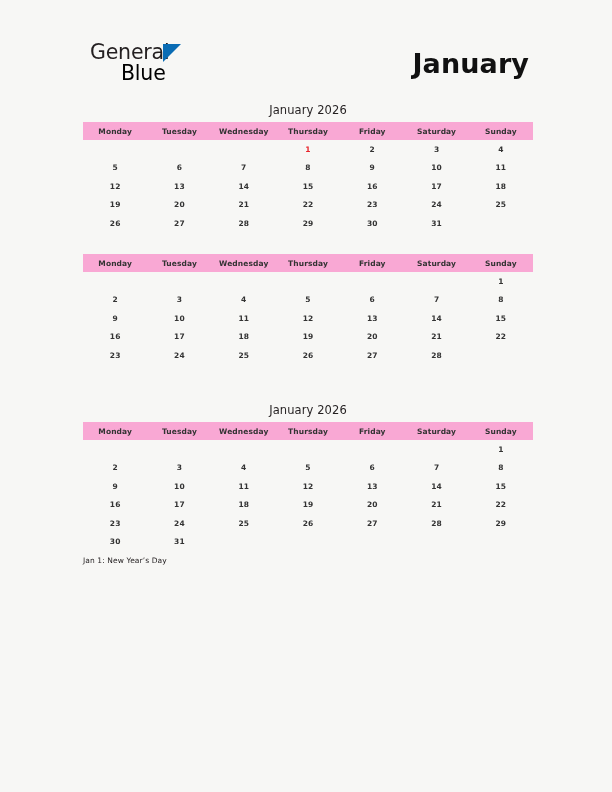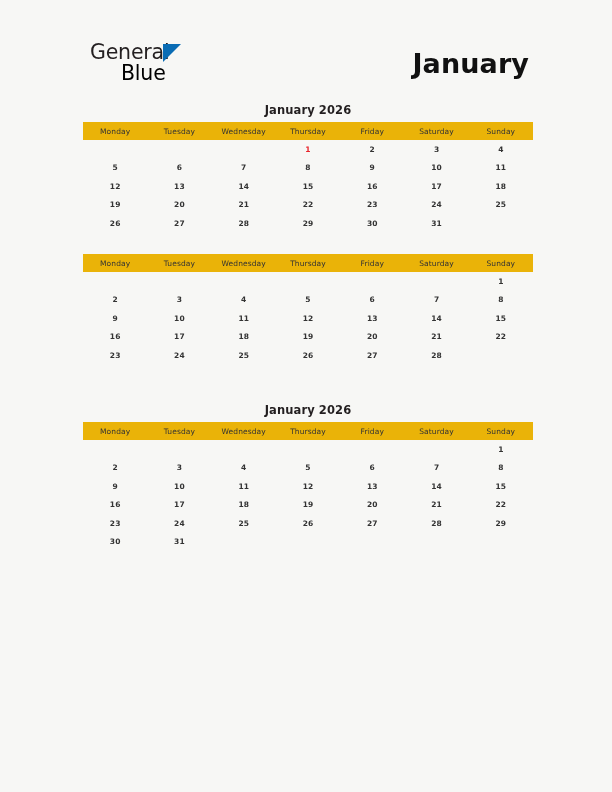--- a/index.html
+++ b/index.html
@@ -85,36 +85,36 @@
     left: 83px;
     width: 450px;
   }
   #month-0 { top: 104px; }
   #month-1 { top: 254px; }
   #month-2 { top: 404px; }
 
   .month-title {
     text-align: center;
     font-size: 11.5px;
-    font-weight: bold;
+    font-weight: normal;
     color: #231f20;
     margin: 0 0 5px 0;
     line-height: 13px;
     letter-spacing: 0.1px;
   }
 
   table.cal {
     border-collapse: collapse;
     width: 450px;
     table-layout: fixed;
   }
   table.cal th {
-    background: #eab308;
+    background: #f9a8d4;
     font-size: 7.5px;
-    font-weight: normal;
+    font-weight: bold;
     color: #333333;
     height: 16px;
     text-align: center;
     vertical-align: middle;
     letter-spacing: 0.1px;
     border: none;
   }
   table.cal td {
     height: 16.5px;
     text-align: center;
@@ -355,14 +355,17 @@
             <td class="empty"></td>
             <td class="empty"></td>
             <td class="empty"></td>
             <td class="empty"></td>
             <td class="empty"></td>
           </tr>
         </tbody>
     </table>
   </div>
 
+  <div class="notes">
+      <div class="note-line">Jan 1: New Year’s Day</div>
+    </div>
 
 </div>
 
 </body></html>

